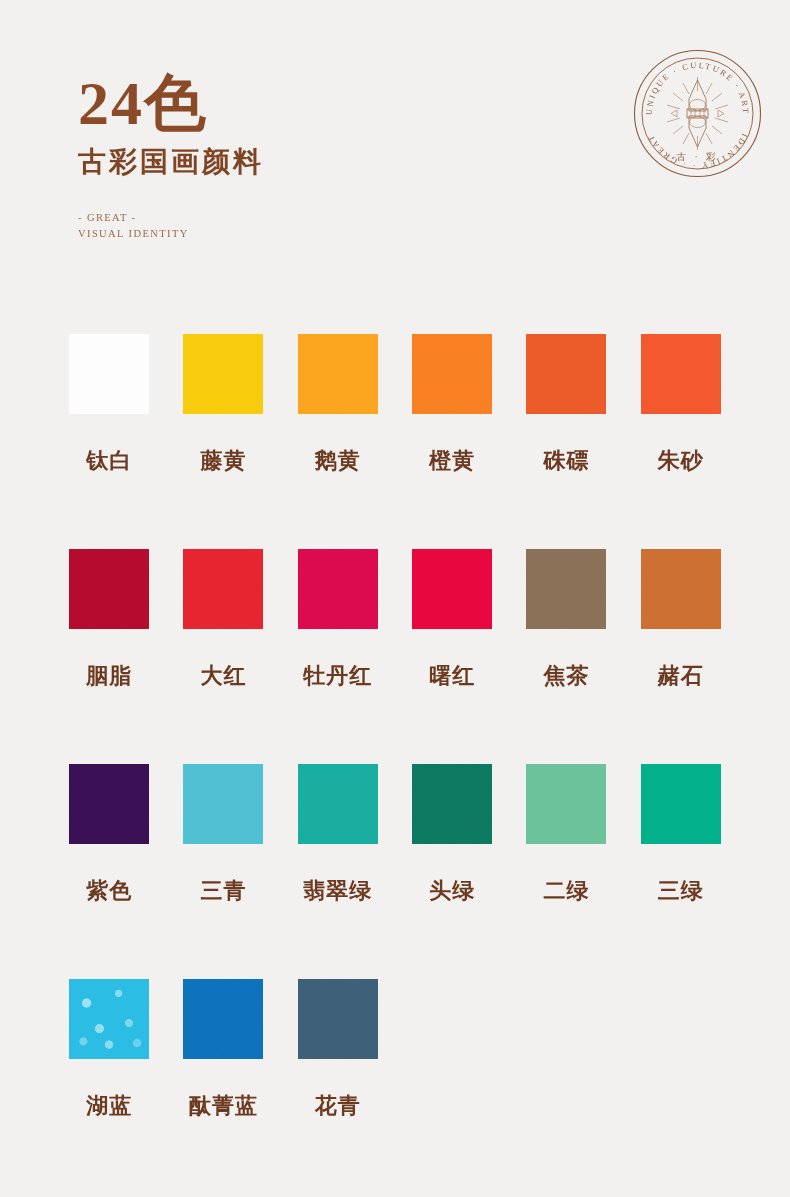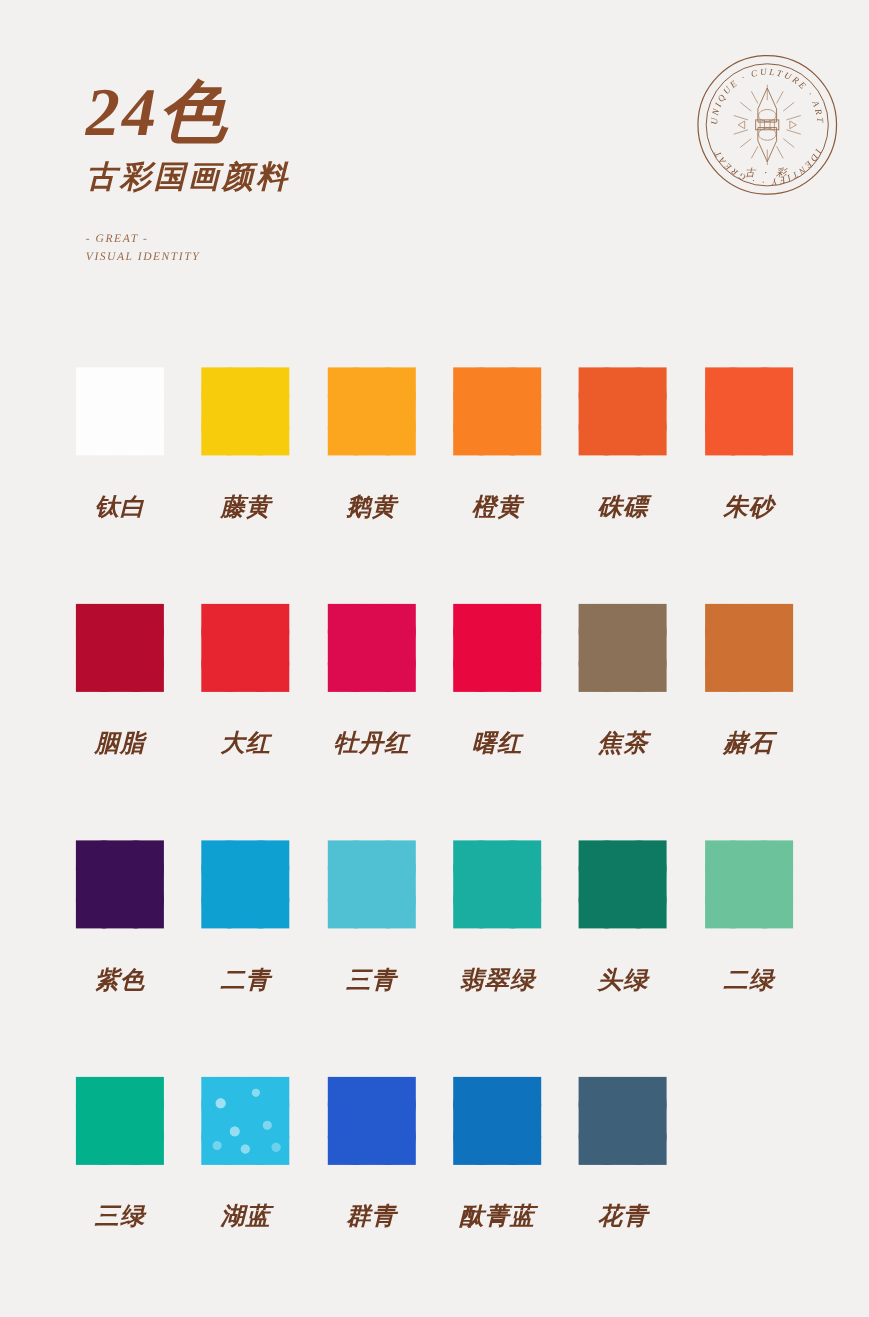--- a/index.html
+++ b/index.html
@@ -3,21 +3,21 @@
 <meta charset="utf-8">
 <style>
   html,body{margin:0;padding:0;}
   body{
     width:790px;height:1197px;
     background:#F2F1EF;
     font-family:"Liberation Serif","DejaVu Serif",serif;
     overflow:hidden;
     position:relative;
   }
-  .page{position:relative;width:790px;height:1197px;font-style:italic;}
+  .page{position:relative;width:790px;height:1197px;}
 
   
   .header{position:absolute;left:0;top:0;width:790px;height:290px;}
   .title-block{position:absolute;left:78px;top:72px;}
   .title-main{
     font-size:62px;line-height:1;font-weight:700;
     color:#8B4A28;letter-spacing:2px;
     font-family:"Liberation Serif","DejaVu Serif",serif;
   }
   .title-sub{
@@ -305,32 +305,20 @@
             <i class="tr" style="background: rgb(59, 16, 85);"></i>
             <i class="bl" style="background: rgb(59, 16, 85);"></i>
             <i class="br" style="background: rgb(59, 16, 85);"></i>
             <b style="background: rgb(59, 16, 85);"></b>
           </div>
         </div>
         <div class="label">紫色</div>
       </div>
       <div class="cell">
         <div class="swatch-wrap">
-          <div class="swatch" style="background: rgb(15, 160, 210);">
-            <i class="tl" style="background: rgb(15, 160, 210);"></i>
-            <i class="tr" style="background: rgb(15, 160, 210);"></i>
-            <i class="bl" style="background: rgb(15, 160, 210);"></i>
-            <i class="br" style="background: rgb(15, 160, 210);"></i>
-            <b style="background: rgb(15, 160, 210);"></b>
-          </div>
-        </div>
-        <div class="label">二青</div>
-      </div>
-      <div class="cell">
-        <div class="swatch-wrap">
           <div class="swatch" style="background: rgb(79, 193, 210);">
             <i class="tl" style="background: rgb(79, 193, 210);"></i>
             <i class="tr" style="background: rgb(79, 193, 210);"></i>
             <i class="bl" style="background: rgb(79, 193, 210);"></i>
             <i class="br" style="background: rgb(79, 193, 210);"></i>
             <b style="background: rgb(79, 193, 210);"></b>
           </div>
         </div>
         <div class="label">三青</div>
       </div>
@@ -389,32 +377,20 @@
             <i class="tr" style="background: rgb(43, 189, 228);"></i>
             <i class="bl" style="background: rgb(43, 189, 228);"></i>
             <i class="br" style="background: rgb(43, 189, 228);"></i>
             <b style="background: rgb(43, 189, 228);"></b>
           </div>
         </div>
         <div class="label">湖蓝</div>
       </div>
       <div class="cell">
         <div class="swatch-wrap">
-          <div class="swatch" style="background: rgb(37, 89, 206);">
-            <i class="tl" style="background: rgb(37, 89, 206);"></i>
-            <i class="tr" style="background: rgb(37, 89, 206);"></i>
-            <i class="bl" style="background: rgb(37, 89, 206);"></i>
-            <i class="br" style="background: rgb(37, 89, 206);"></i>
-            <b style="background: rgb(37, 89, 206);"></b>
-          </div>
-        </div>
-        <div class="label">群青</div>
-      </div>
-      <div class="cell">
-        <div class="swatch-wrap">
           <div class="swatch" style="background: rgb(14, 114, 189);">
             <i class="tl" style="background: rgb(14, 114, 189);"></i>
             <i class="tr" style="background: rgb(14, 114, 189);"></i>
             <i class="bl" style="background: rgb(14, 114, 189);"></i>
             <i class="br" style="background: rgb(14, 114, 189);"></i>
             <b style="background: rgb(14, 114, 189);"></b>
           </div>
         </div>
         <div class="label">酞菁蓝</div>
       </div>

